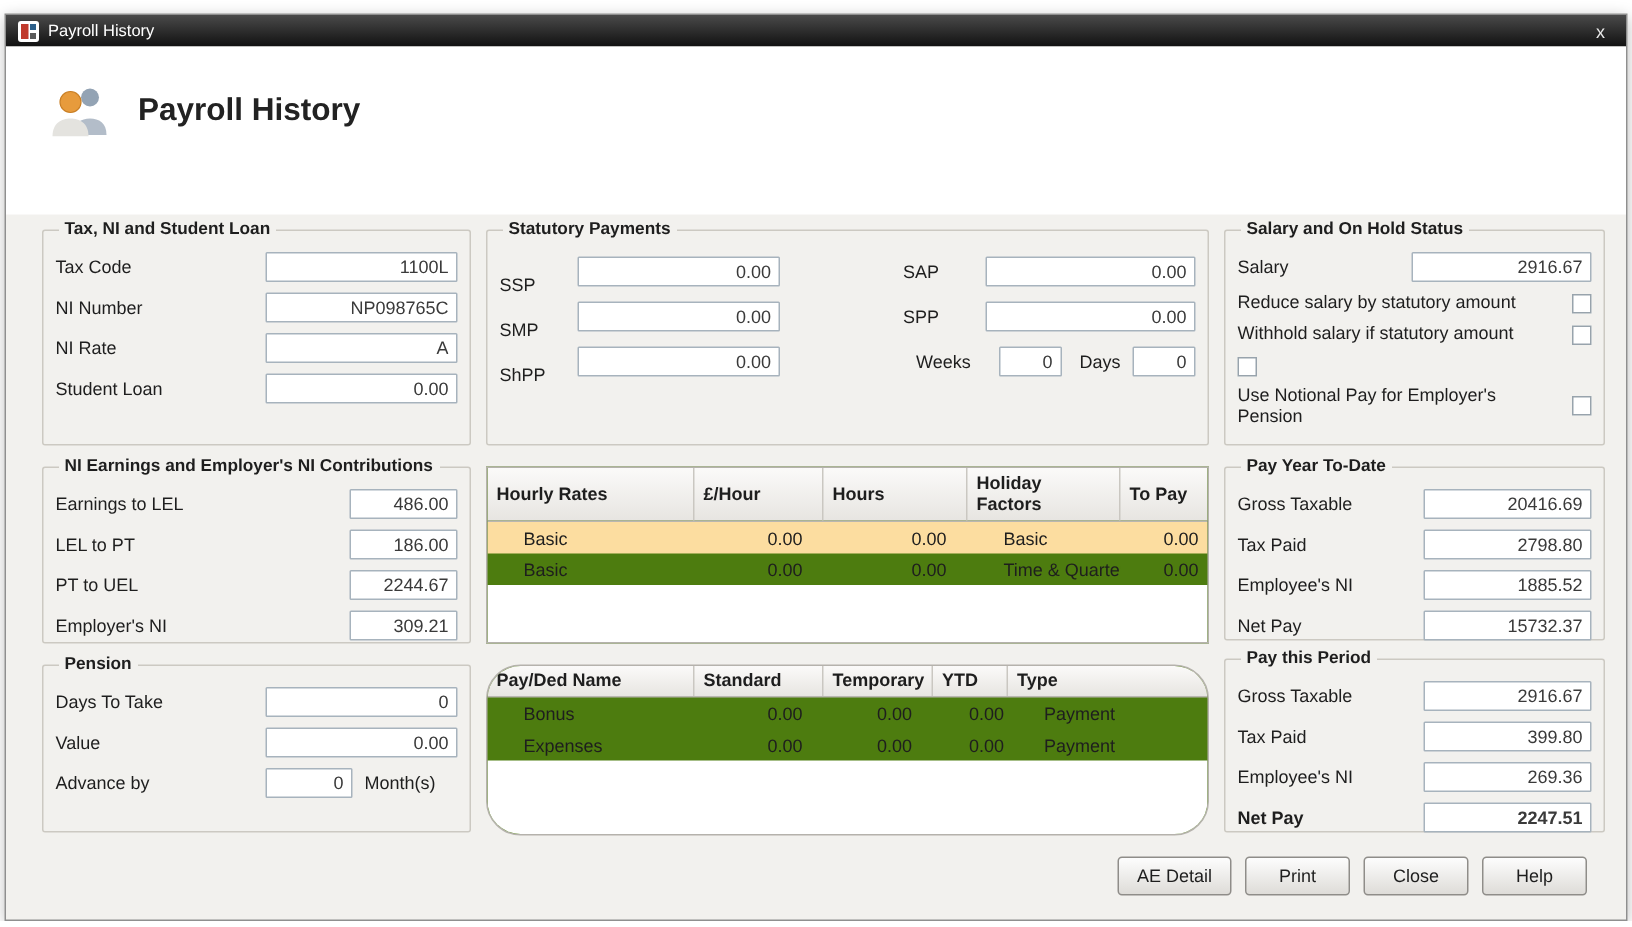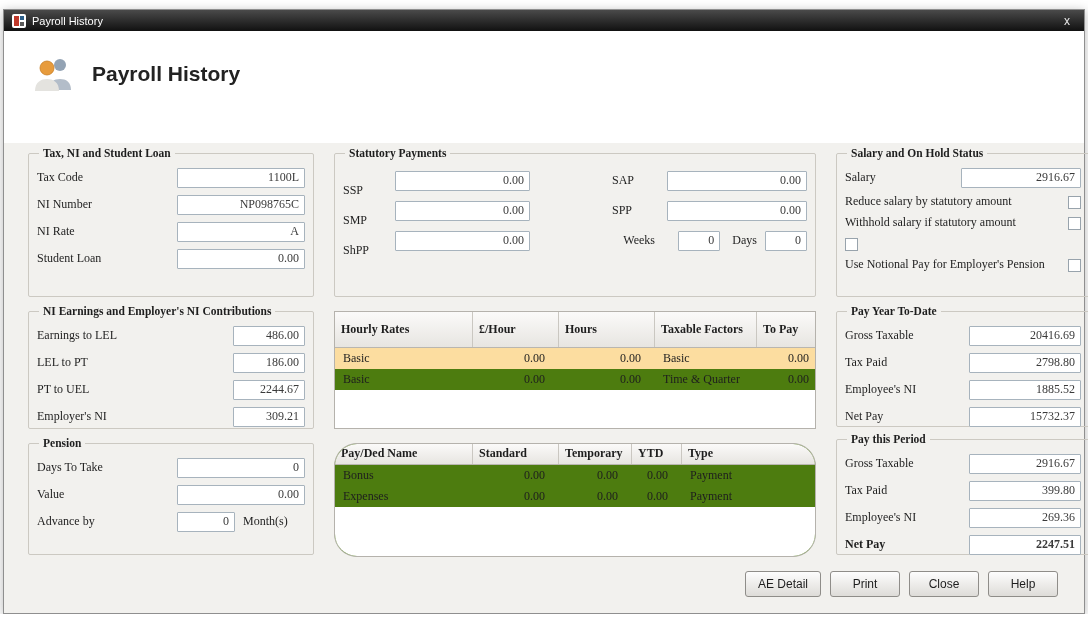--- a/index.html
+++ b/index.html
@@ -36,24 +36,23 @@
     cursor: pointer;
   }
   
   .header { background: #ffffff; height: 112px; }
   .header-inner { display: flex; align-items: center; gap: 16px; padding: 26px 0 0 30px; }
   .header-title { font-size: 21px; font-weight: bold; color: #222; }
   
   .content {
     display: grid;
     grid-template-columns: 286px 482px 254px;
-    gap: 20px;
+    gap: 10px;
     padding: 4px 24px 0 24px;
     align-items: start;
-    font-family: Liberation Serif, serif;
   }
   .col { display: flex; flex-direction: column; }
   fieldset {
     border: 1px solid #ccc9c2;
     border-radius: 2px;
     margin: 0;
     padding: 2px 8px 4px 8px;
     min-width: 0;
   }
   legend { font-weight: bold; font-size: 11.5px; padding: 0 4px; margin-left: 2px; }
@@ -114,21 +113,21 @@
     align-items: center;
     line-height: 1.15;
   }
   .t-head .th:last-child { border-right: none; }
   .hourly .t-head, .hourly .t-row { grid-template-columns: 138px 86px 96px 102px 1fr; }
   .payded .t-head, .payded .t-row { grid-template-columns: 138px 86px 73px 50px 1fr; }
   .hourly .t-head { height: 36px; }
   .payded .t-head { height: 21px; }
   .t-row { display: grid; height: 21px; align-items: center; flex: none; }
   .t-row.selected { background: #fcdda0; }
-  .t-row .td { padding: 0 8px; white-space: nowrap; overflow: hidden; }
+  .t-row .td { padding: 0 24px; white-space: nowrap; overflow: hidden; }
   .td.num { text-align: right; padding-right: 14px; }
   .td.num-tight { text-align: right; padding-right: 6px; }
   .t-fill { flex: 1; background: #ffffff; }
   
   .fs-tax { height: 150px; }
   .fs-ni { height: 124px; margin-top: 8px; }
   .fs-holiday { height: 118px; margin-top: 8px; }
   .fs-statutory { height: 150px; }
   .hourly { height: 118px; margin-top: 14px; }
   .payded { height: 114px; margin-top: 14px; border-radius: 23px; }
@@ -265,21 +264,21 @@
           <span class="dayslbl">Days</span>
           <input class="box w42" readonly="" value="0" style="">
         </div>
       </fieldset>
 
       <div class="datatable hourly">
         <div class="t-head">
           <div class="th">Hourly Rates</div>
           <div class="th">£/Hour</div>
           <div class="th">Hours</div>
-          <div class="th">Taxable Factors</div>
+          <div class="th">Holiday Factors</div>
           <div class="th">To Pay</div>
         </div>
         <div class="t-row selected">
           <div class="td">Basic</div>
           <div class="td num">0.00</div>
           <div class="td num">0.00</div>
           <div class="td">Basic</div>
           <div class="td num-tight">0.00</div>
         </div>
         <div class="t-row">

